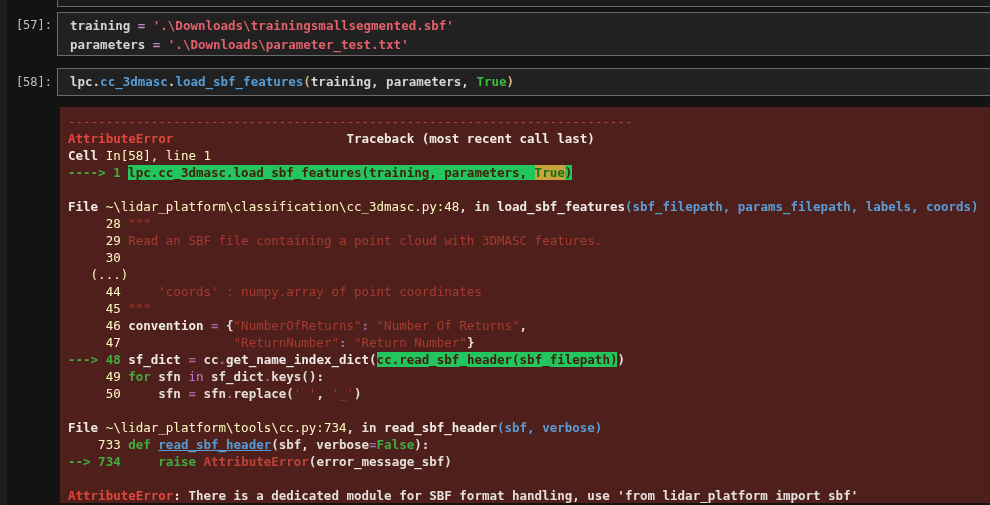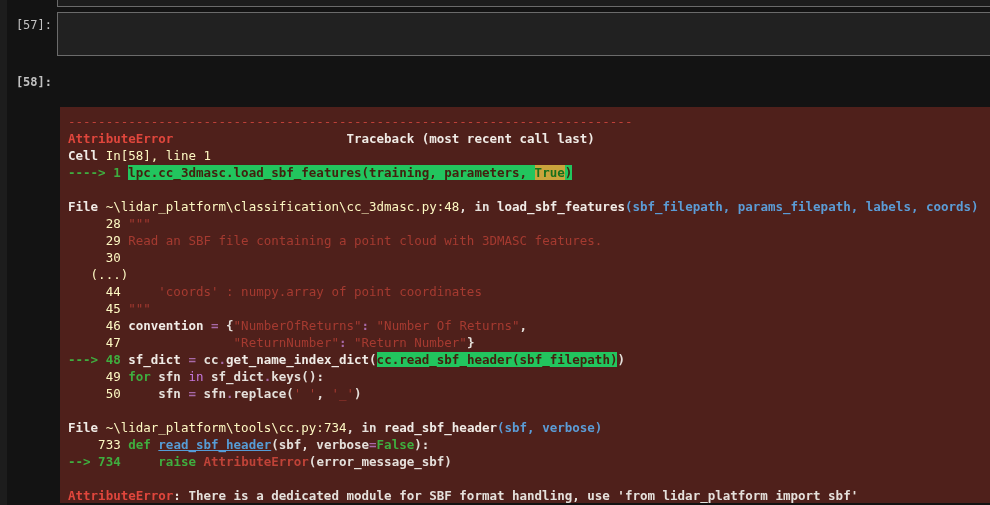--- a/index.html
+++ b/index.html
@@ -13,21 +13,21 @@
   .gutter { position:absolute; left:0; top:0; width:7px; height:505px; background:#1d1d1d; }
   .prev-cell {
     position:absolute; left:57px; top:0; width:933px; height:7px;
     background:#1c1c1c; border-left:1px solid #6a6a6a; border-bottom:1px solid #6a6a6a;
   }
   .prompt {
     position:absolute; left:0; width:52px; text-align:right;
     color:#c2c2c2; font-size:12px; line-height:16px;
   }
   .prompt-57 { top:17px; }
-  .prompt-58 { top:74px;font-weight:bold; }
+  .prompt-58 { top:74px; }
   .cell {
     position:absolute; left:57px; width:933px;
     background:#212121; border:1px solid #6b6b6b; border-right:none;
   }
   .cell-57 { top:12px; height:44px; }
   .cell-58 { top:68px; height:28px; }
   .cell pre { padding:3px 0 0 12px; }
   .cell .ln { font-size:12.5px; line-height:19px; white-space:pre; font-weight:bold; }
   .output {
     position:absolute; left:60px; top:107px; width:930px; height:396px;
@@ -60,21 +60,24 @@
 </style>
 </head>
 <body>
 
 <div class="page">
   <div class="gutter"></div>
   <div class="prev-cell"></div>
 
   <div class="prompt prompt-57">[57]:</div>
   <div class="cell cell-57">
-    <pre></pre>
+    <pre><div class="ln"><span class="sg cw">training</span><span class="sg cpur"> = </span><span class="sg cstr">'.\Downloads\trainingsmallsegmented.sbf'</span></div><div class="ln"><span class="sg cw">parameters</span><span class="sg cpur"> = </span><span class="sg cstr">'.\Downloads\parameter_test.txt'</span></div></pre>
   </div>
 
   <div class="prompt prompt-58">[58]:</div>
+  <div class="cell cell-58">
+    <pre><div class="ln"><span class="sg cw">lpc.</span><span class="sg cblu">cc_3dmasc</span><span class="sg cw">.</span><span class="sg cblu">load_sbf_features</span><span class="sg cpar">(</span><span class="sg cw">training, parameters, </span><span class="sg cgrn">True</span><span class="sg cpar">)</span></div></pre>
+  </div>
 
   <div class="output">
     <pre><div class="ln"><span class="sg dash">---------------------------------------------------------------------------</span></div><div class="ln"><span class="sg err">AttributeError</span><span class="sg w">                       </span><span class="sg wb">Traceback (most recent call last)</span></div><div class="ln"><span class="sg wb">Cell </span><span class="sg grn">In[58], line 1</span></div><div class="ln"><span class="sg grnb">----&gt; 1 </span><span class="sg hl">lpc.cc_3dmasc.load_sbf_features(training, parameters, </span><span class="sg hlg">True</span><span class="sg hl">)</span></div><div class="ln">&nbsp;</div><div class="ln"><span class="sg wb">File </span><span class="sg grn">~\lidar_platform\classification\cc_3dmasc.py:48</span><span class="sg w">, in </span><span class="sg wb">load_sbf_features</span><span class="sg blu">(sbf_filepath, params_filepath, labels, coords)</span></div><div class="ln"><span class="sg grn">     28 </span><span class="sg str">"""</span></div><div class="ln"><span class="sg grn">     29 </span><span class="sg str">Read an SBF file containing a point cloud with 3DMASC features.</span></div><div class="ln"><span class="sg grn">     30 </span></div><div class="ln"><span class="sg grn">   (...)</span></div><div class="ln"><span class="sg grn">     44 </span><span class="sg str">    'coords' : numpy.array of point coordinates</span></div><div class="ln"><span class="sg grn">     45 </span><span class="sg str">"""</span></div><div class="ln"><span class="sg grn">     46 </span><span class="sg wb">convention</span><span class="sg pur"> = </span><span class="sg w">{</span><span class="sg str">"NumberOfReturns"</span><span class="sg pur">:</span><span class="sg w"> </span><span class="sg str">"Number Of Returns"</span><span class="sg w">,</span></div><div class="ln"><span class="sg grn">     47 </span><span class="sg w">              </span><span class="sg str">"ReturnNumber"</span><span class="sg pur">:</span><span class="sg w"> </span><span class="sg str">"Return Number"</span><span class="sg w">}</span></div><div class="ln"><span class="sg grnb">---&gt; 48 </span><span class="sg wb">sf_dict</span><span class="sg pur"> = </span><span class="sg w">cc</span><span class="sg pur">.</span><span class="sg wb">get_name_index_dict</span><span class="sg w">(</span><span class="sg hl">cc.read_sbf_header(sbf_filepath)</span><span class="sg w">)</span></div><div class="ln"><span class="sg grn">     49 </span><span class="sg grnb">for</span><span class="sg w"> sfn </span><span class="sg purb">in</span><span class="sg w"> sf_dict</span><span class="sg pur">.</span><span class="sg w">keys():</span></div><div class="ln"><span class="sg grn">     50 </span><span class="sg w">    sfn</span><span class="sg pur"> = </span><span class="sg w">sfn</span><span class="sg pur">.</span><span class="sg w">replace(</span><span class="sg str">' '</span><span class="sg w">, </span><span class="sg str">'_'</span><span class="sg w">)</span></div><div class="ln">&nbsp;</div><div class="ln"><span class="sg wb">File </span><span class="sg grn">~\lidar_platform\tools\cc.py:734</span><span class="sg w">, in </span><span class="sg wb">read_sbf_header</span><span class="sg blu">(sbf, verbose)</span></div><div class="ln"><span class="sg grn">    733 </span><span class="sg grnb">def</span><span class="sg w"> </span><span class="sg link">read_sbf_header</span><span class="sg w">(sbf, verbose</span><span class="sg pur">=</span><span class="sg grnb">False</span><span class="sg w">):</span></div><div class="ln"><span class="sg grnb">--&gt; 734 </span><span class="sg w">    </span><span class="sg grnb">raise</span><span class="sg w"> </span><span class="sg errd">AttributeError</span><span class="sg w">(error_message_sbf)</span></div><div class="ln">&nbsp;</div><div class="ln"><span class="sg err">AttributeError</span><span class="sg w">: There is a dedicated module for SBF format handling, use 'from lidar_platform import sbf'</span></div></pre>
   </div>
 </div>
 
 </body></html>

